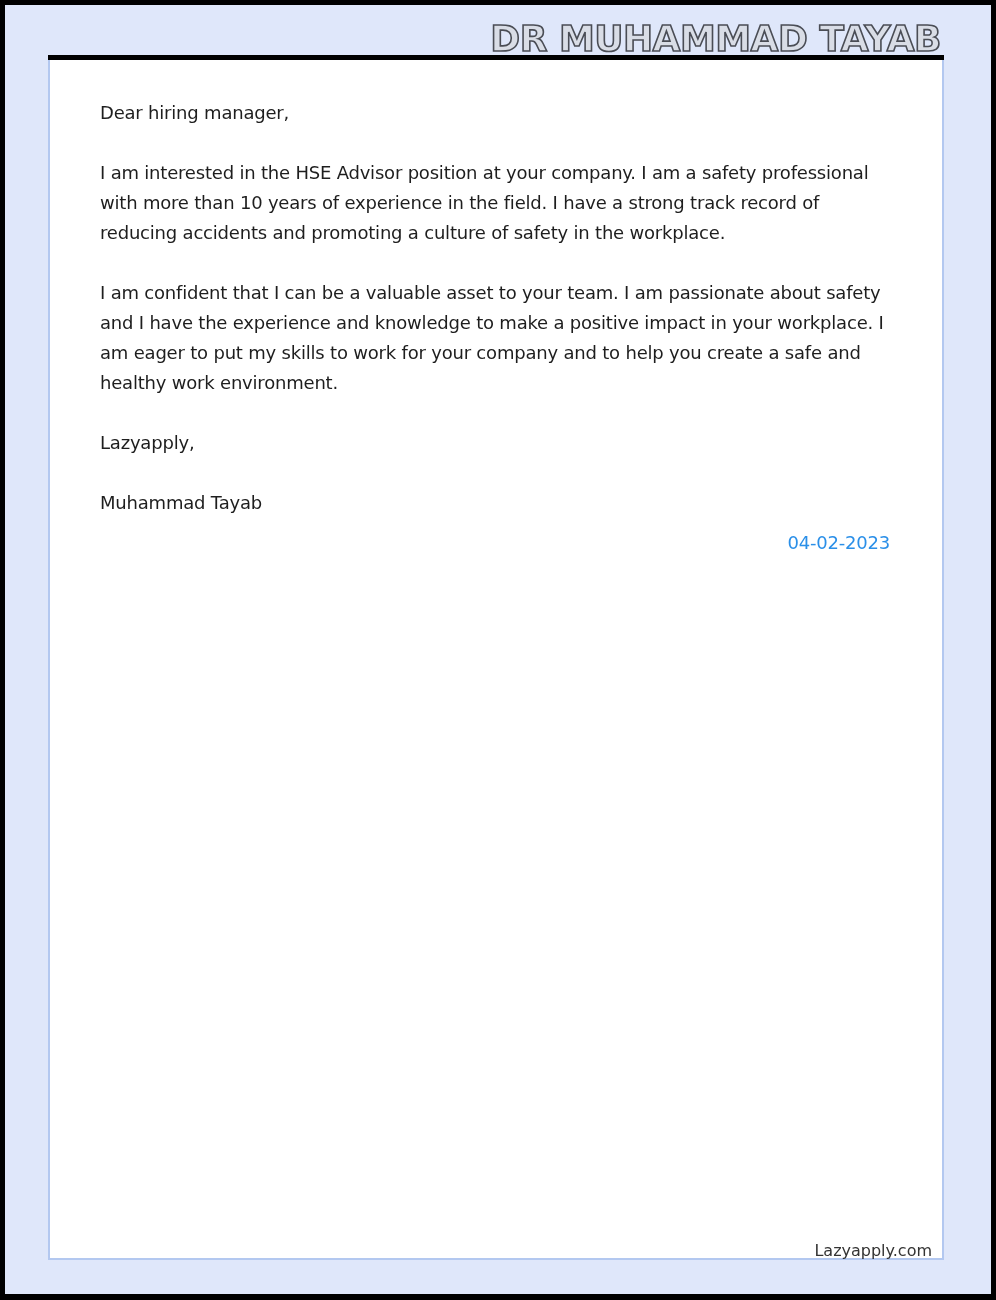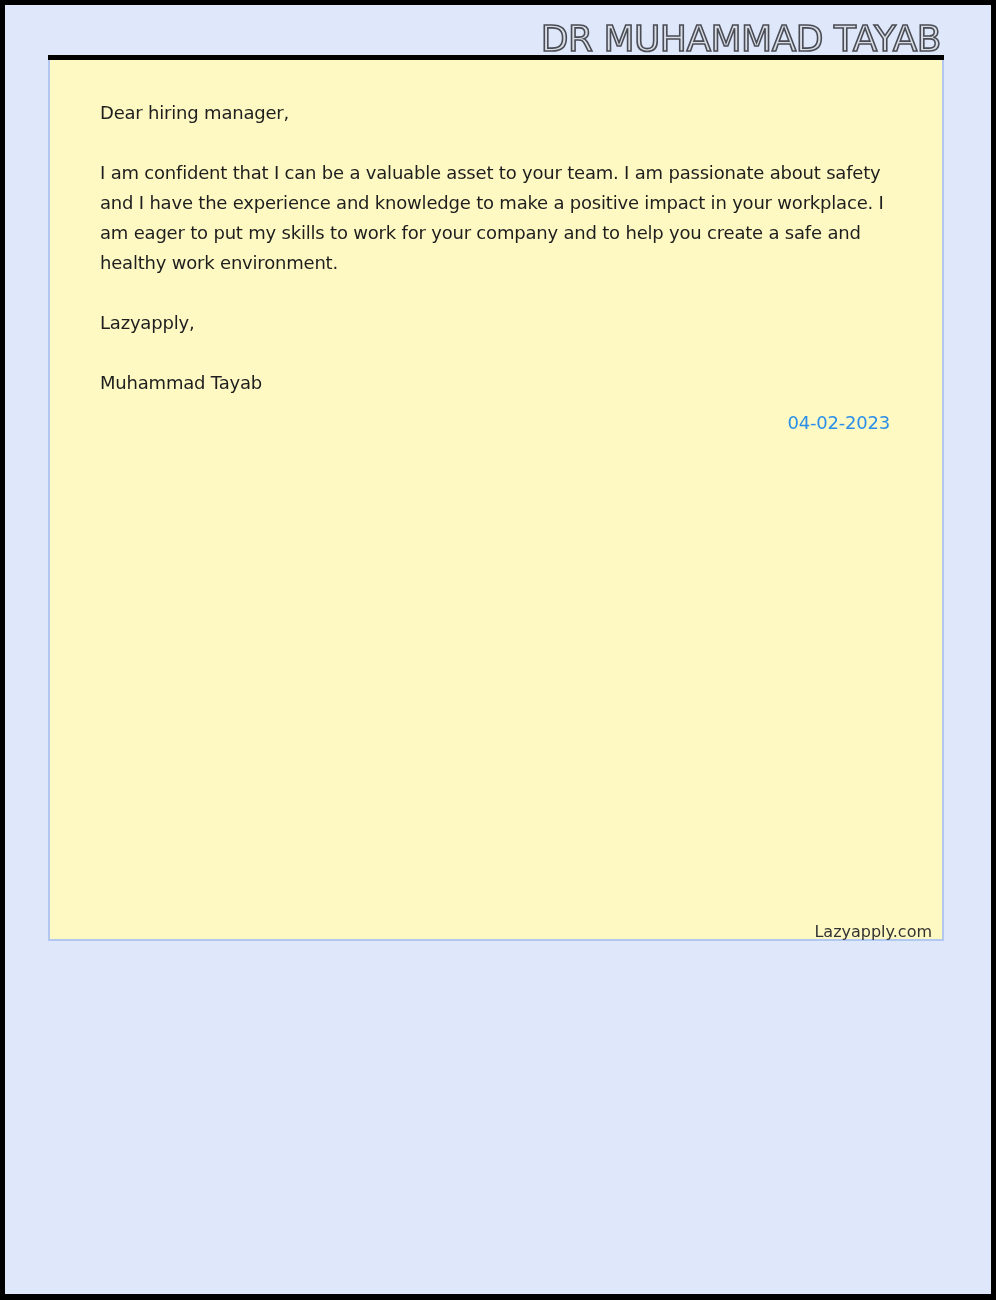--- a/index.html
+++ b/index.html
@@ -20,34 +20,34 @@
       width: 986px;
       height: 1289px;
       background: #dfe7fa;
     }
     .title {
       position: absolute;
       right: 50px;
       top: 12px;
       font-family: "DejaVu Sans", sans-serif;
       font-size: 36px;
-      font-weight: normal;
+      font-weight: bold;
       letter-spacing: -0.5px;
       color: #d9dde6;
       -webkit-text-stroke: 1.6px #4a4d55;
       line-height: 44px;
       white-space: nowrap;
     }
     .paper {
       position: absolute;
       left: 43px;
       top: 50px;
       width: 896px;
-      height: 886px;
-      background: #fef9c3;
+      height: 1205px;
+      background: #ffffff;
       border-left: 2px solid #b3c8f0;
       border-right: 2px solid #b3c8f0;
       border-bottom: 2px solid #b3c8f0;
       border-top: 5px solid #000000;
       box-sizing: border-box;
     }
     .paper::before {
       content: "";
       position: absolute;
       left: -2px;
@@ -89,20 +89,21 @@
   </style>
 </head>
 <body>
 
 <div class="frame">
   <div class="title">DR MUHAMMAD TAYAB</div>
 
   <div class="paper">
     <div class="content">
       <p>Dear hiring manager,</p>
+      <p>I am interested in the HSE Advisor position at your company. I am a safety professional with more than 10 years of experience in the field. I have a strong track record of reducing accidents and promoting a culture of safety in the workplace.</p>
       <p>I am confident that I can be a valuable asset to your team. I am passionate about safety and I have the experience and knowledge to make a positive impact in your workplace. I am eager to put my skills to work for your company and to help you create a safe and healthy work environment.</p>
       <p>Lazyapply,</p>
       <p class="tight">Muhammad Tayab</p>
       <p class="date">04-02-2023</p>
     </div>
     <div class="footer-brand">Lazyapply.com</div>
   </div>
 </div>
 
 </body></html>

